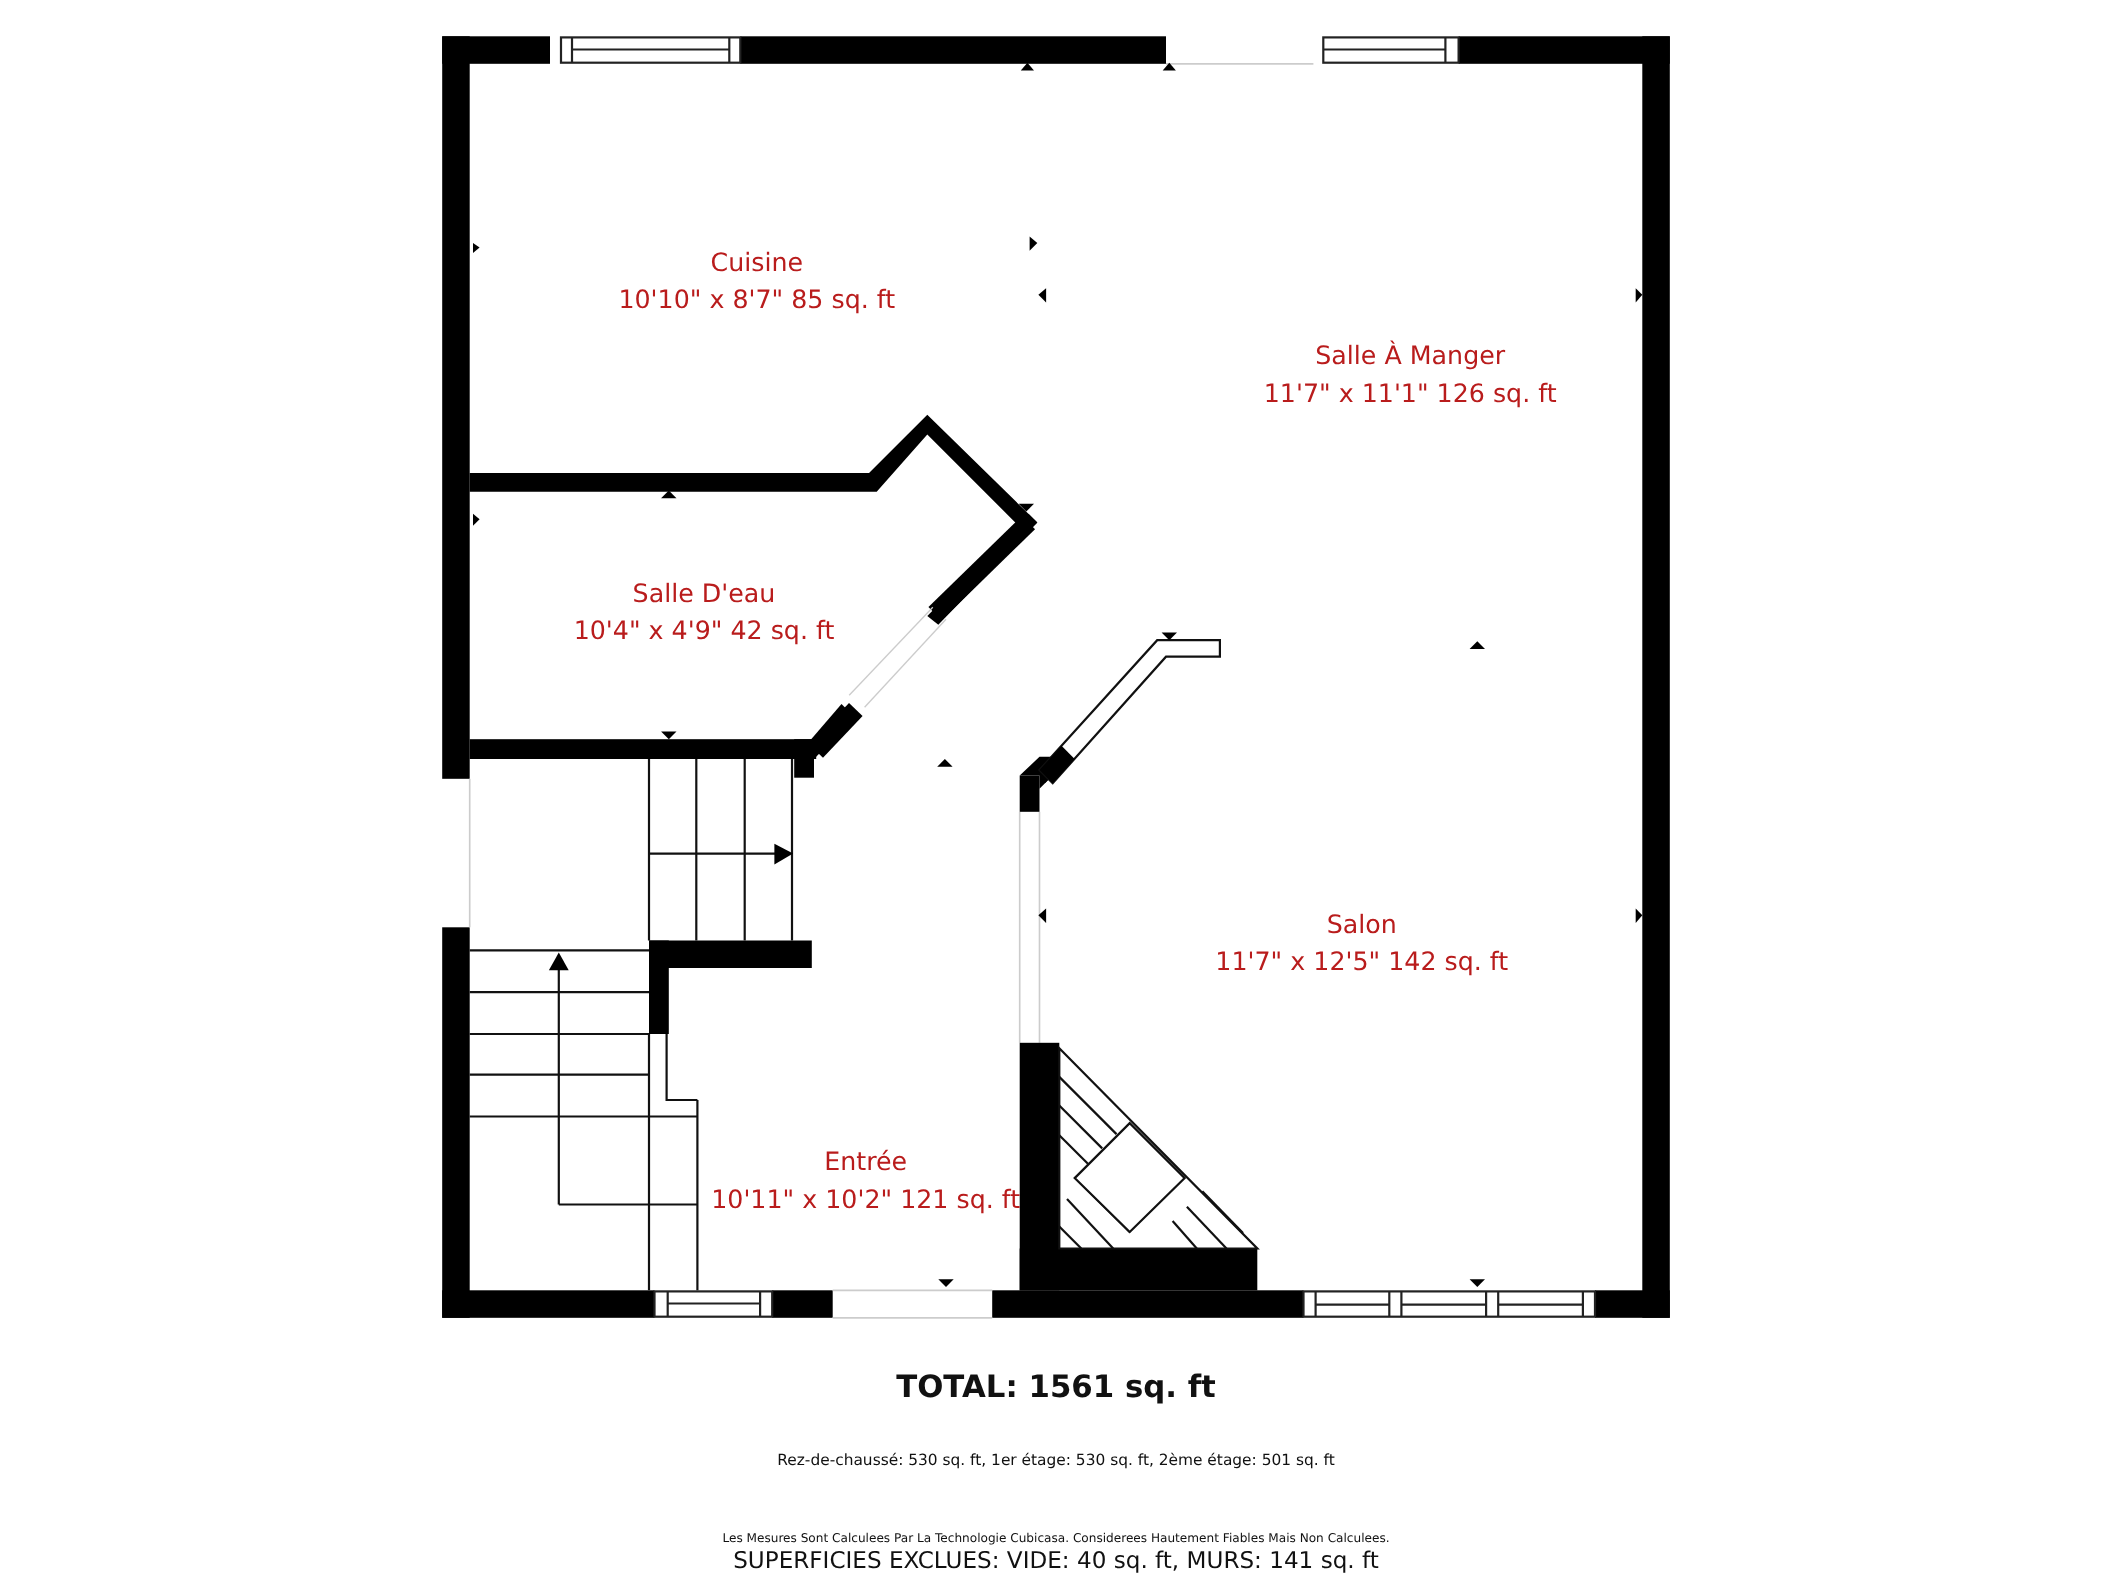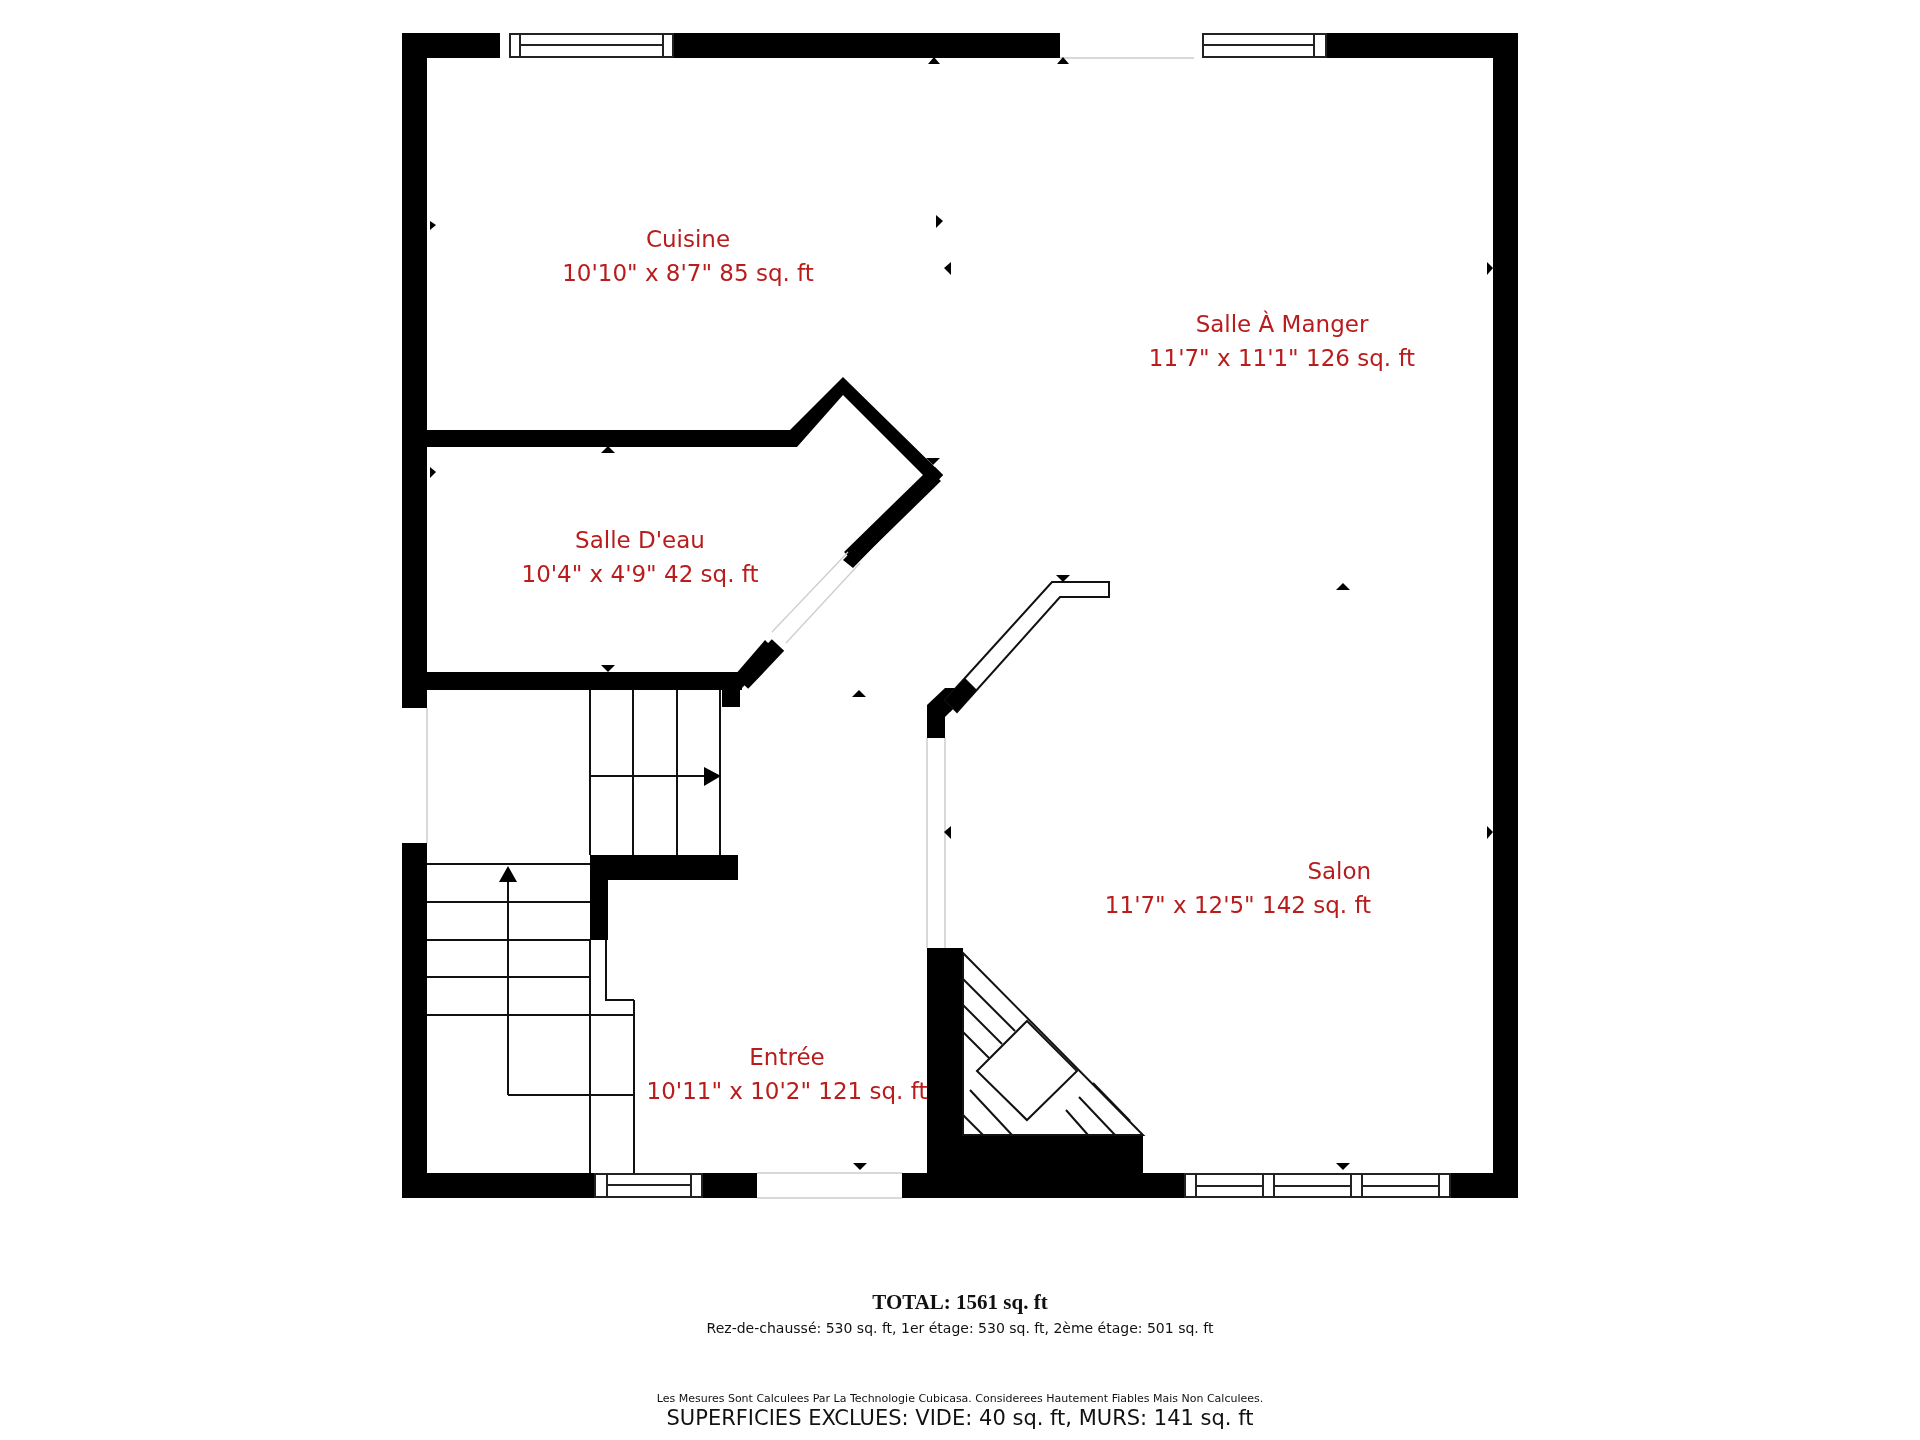--- a/index.html
+++ b/index.html
@@ -1,20 +1,20 @@
 <!DOCTYPE html>
 <html><head>
 <meta charset="utf-8">
 <style>
   html, body { margin: 0; padding: 0; background: #ffffff; }
   body { width: 1920px; height: 1440px; position: relative; overflow: hidden; font-family: "DejaVu Sans", "Liberation Sans", sans-serif; color: #111; }
   #plan { position: absolute; left: 0; top: 0; width: 1920px; height: 1440px; }
   .room-label { position: absolute; text-align: center; transform: translateX(-50%); font-size: 23px; line-height: 34px; white-space: nowrap; color: #b91c1c; }
   .footer { position: absolute; left: 0; width: 1920px; text-align: center; color: #111; }
-  .total { top: 1290px; font-size: 21px; font-weight: bold; font-family: Liberation Serif, serif; }
+  .total { top: 1244px; font-size: 28px; font-weight: bold; }
   .levels { top: 1320px; font-size: 14px; }
   .excluded { top: 1406px; font-size: 21px; }
   .disclaimer { top: 1392px; font-size: 11px; }
 </style>
 </head>
 <body>
 
 <svg id="plan" viewBox="0 0 1920 1440" xmlns="http://www.w3.org/2000/svg">
   <g fill="#000">
 
@@ -172,21 +172,21 @@
   <div>10'10" x 8'7" 85 sq. ft</div>
 </div>
 <div class="room-label" style="left:1235px; top:307px;margin-left:47px;">
   <div>Salle À Manger</div>
   <div>11'7" x 11'1" 126 sq. ft</div>
 </div>
 <div class="room-label" style="left:640px; top:523px;">
   <div>Salle D'eau</div>
   <div>10'4" x 4'9" 42 sq. ft</div>
 </div>
-<div class="room-label" style="left:1238px; top:854px;text-align:right;">
+<div class="room-label" style="left:1238px; top:824px;">
   <div>Salon</div>
   <div>11'7" x 12'5" 142 sq. ft</div>
 </div>
 <div class="room-label" style="left:787px; top:1040px;">
   <div>Entrée</div>
   <div>10'11" x 10'2" 121 sq. ft</div>
 </div>
 
 <div class="footer total">TOTAL: 1561 sq. ft</div>
 <div class="footer levels">Rez-de-chaussé: 530 sq. ft, 1er étage: 530 sq. ft, 2ème étage: 501 sq. ft</div>

